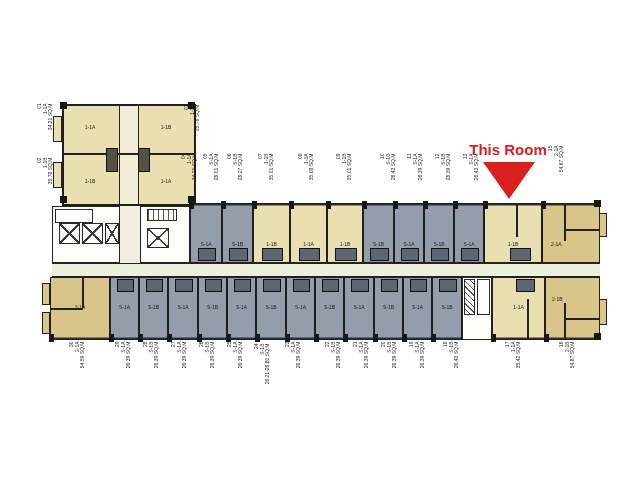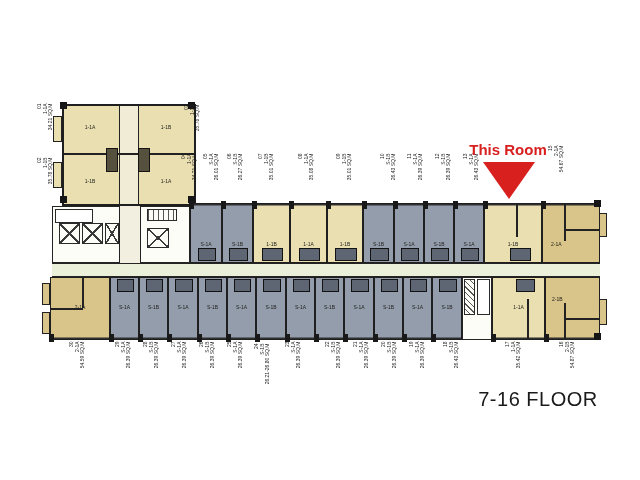--- a/index.html
+++ b/index.html
@@ -358,15 +358,14 @@
     </div>
   <div class="vlab" style="left:542px;top:358px">
     <span>16</span>
       <span>2-1B</span>
       <span>54.87 SQ.M</span>
     </div>
 
   <div class="thisroom-txt">This Room</div>
   <div class="arrow"></div>
 
-  <div class="title">7-16 FLOOR</div>
 
 </div>
 
 </body></html>

